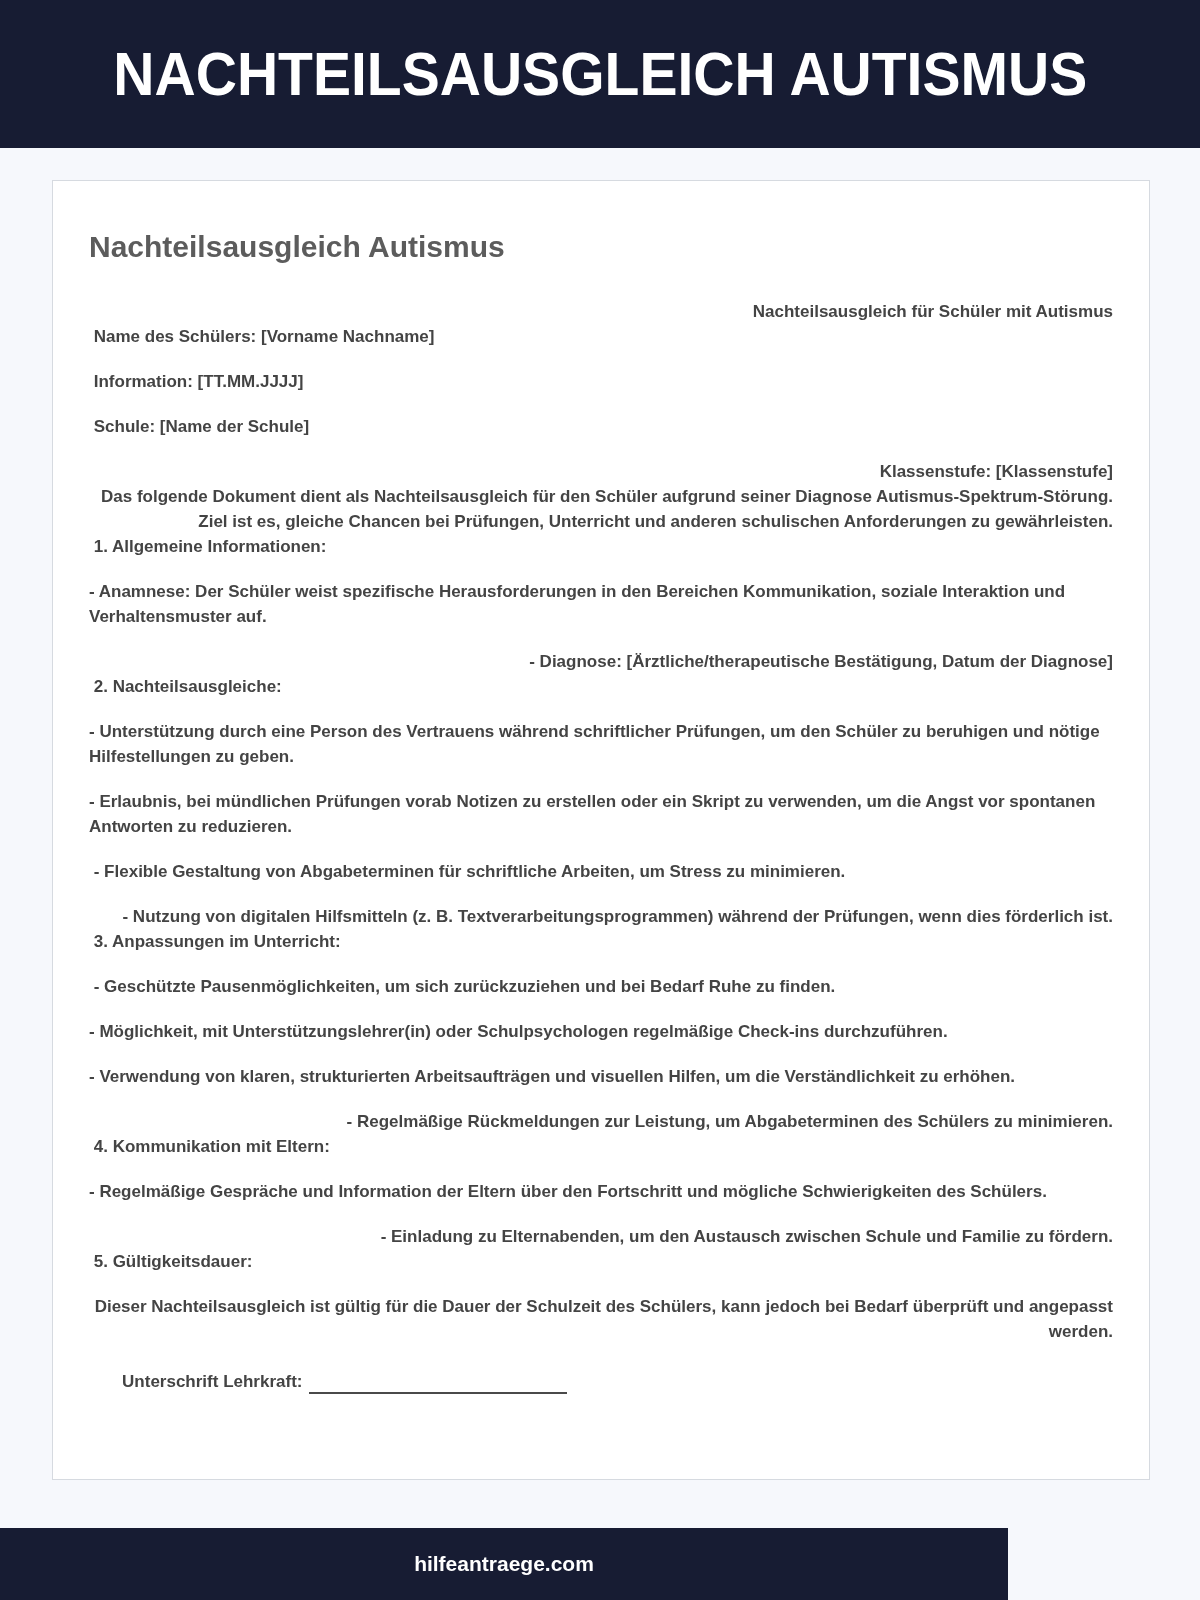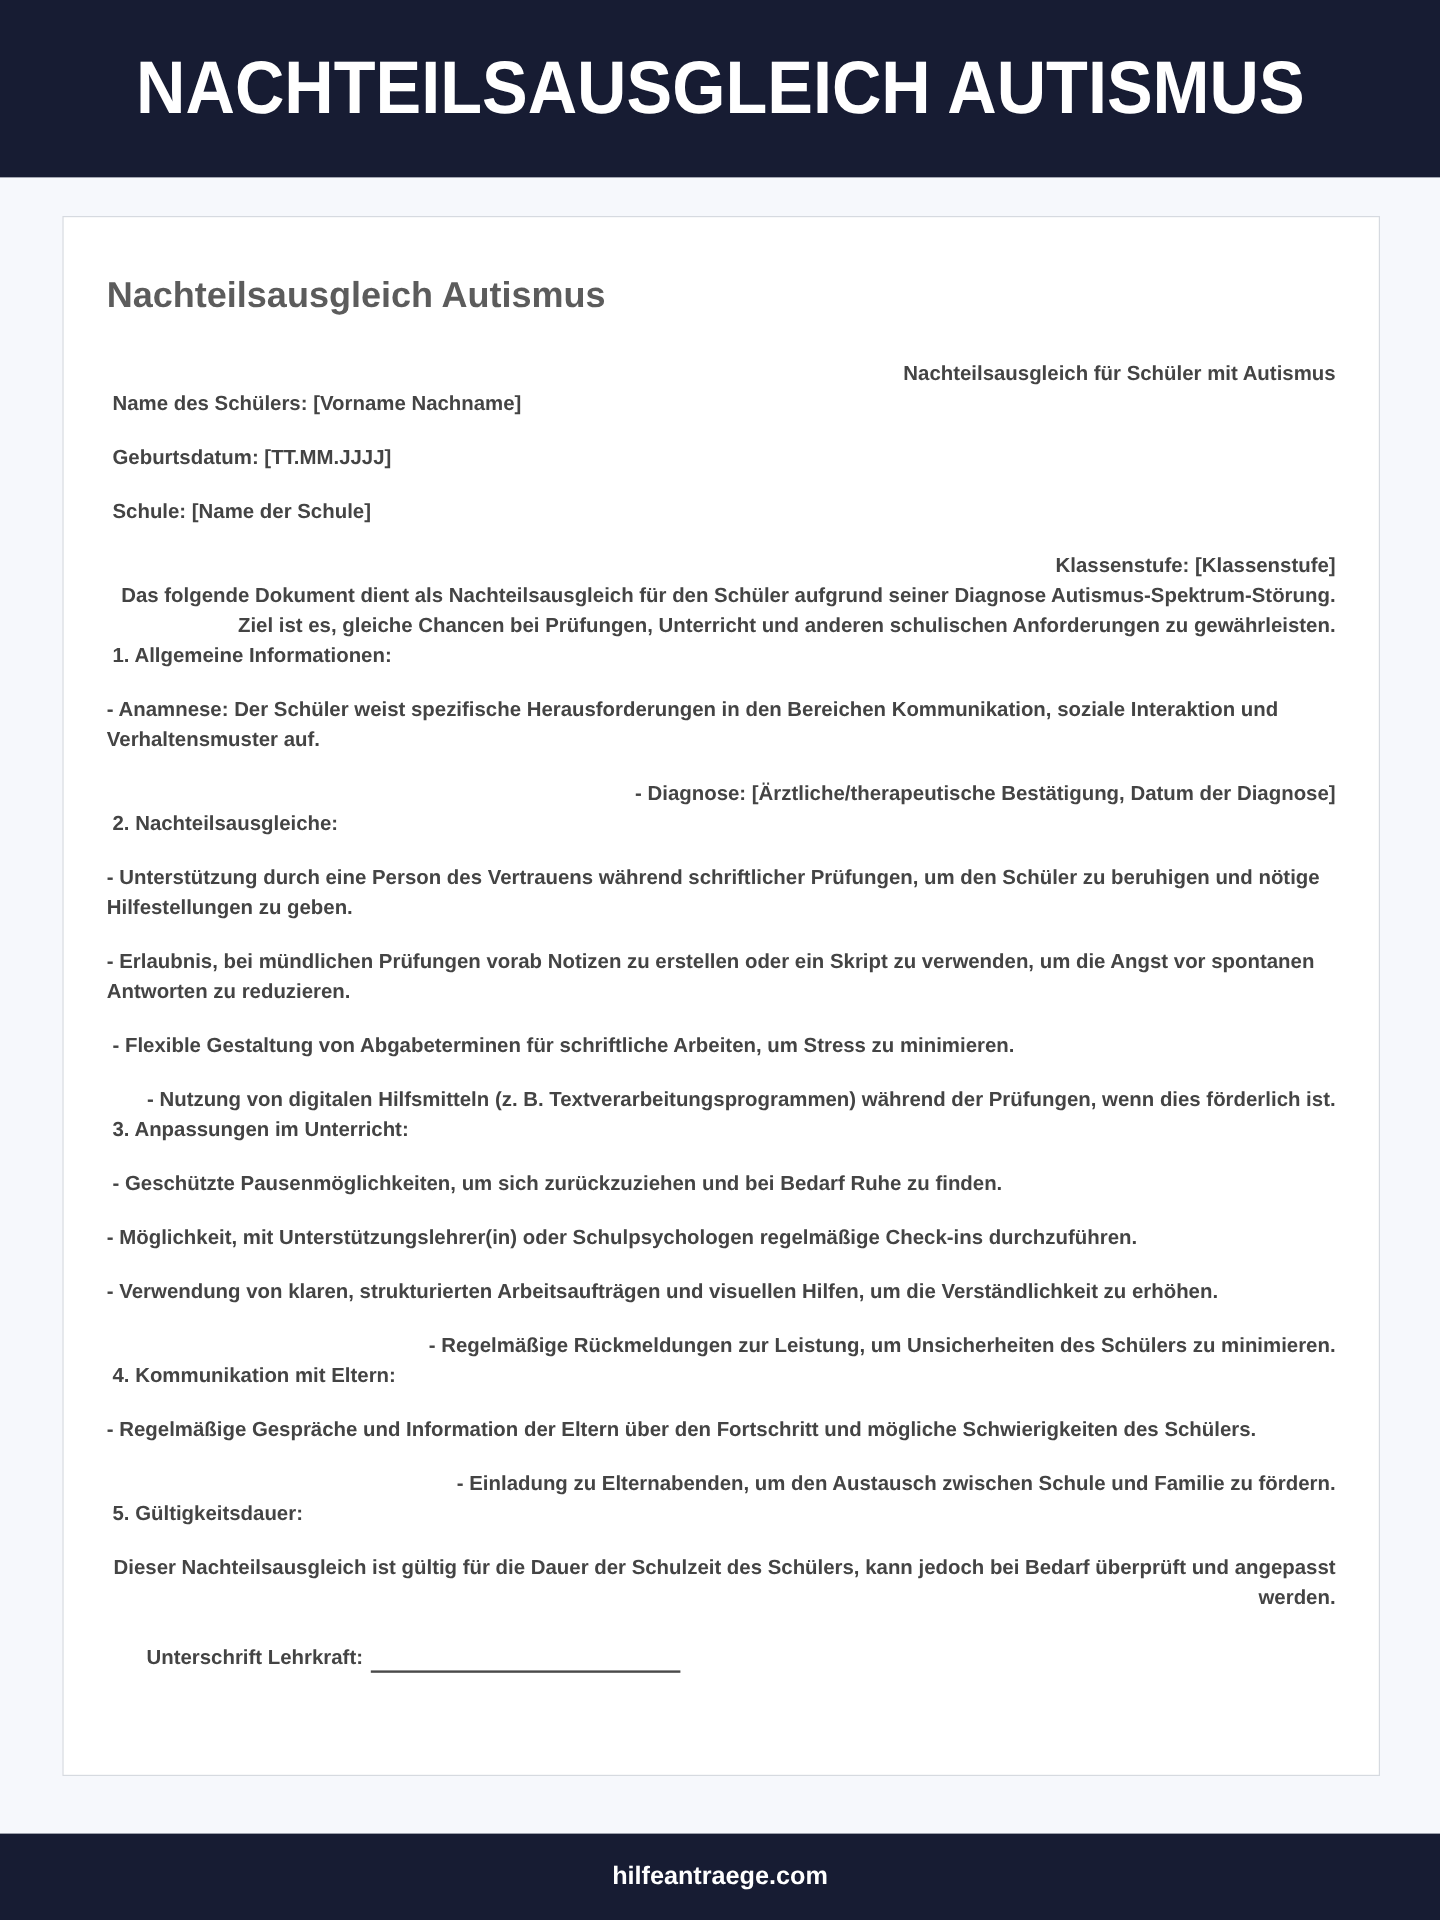--- a/index.html
+++ b/index.html
@@ -81,21 +81,21 @@
     height: 15px;
     vertical-align: bottom;
     margin-left: 2px;
   }
 
   
   .footer {
     position: absolute;
     left: 0;
     top: 1528px;
-    width: 1200px;
+    width: 1008px;
     height: 72px;
     background: #171c33;
     display: flex;
     align-items: center;
     justify-content: center;
   }
   .footer-text {
     color: #ffffff;
     font-size: 21px;
     font-weight: bold;
@@ -108,37 +108,37 @@
 <div class="banner">
   <h1 class="banner-title">NACHTEILSAUSGLEICH AUTISMUS</h1>
 </div>
 
 <div class="page">
   <div class="card">
     <h2 class="doc-title">Nachteilsausgleich Autismus</h2>
     <div class="doc-body">
         <p class="tight">Nachteilsausgleich für Schüler mit Autismus</p>
         <p> Name des Schülers: [Vorname Nachname]</p>
-        <p> Geburtsdatum: [TT.MM.JJJJ]</p>
+        <p> Information: [TT.MM.JJJJ]</p>
         <p> Schule: [Name der Schule]</p>
         <p class="tight"> Klassenstufe: [Klassenstufe]</p>
         <p class="tight">Das folgende Dokument dient als Nachteilsausgleich für den Schüler aufgrund seiner Diagnose Autismus-Spektrum-Störung. Ziel ist es, gleiche Chancen bei Prüfungen, Unterricht und anderen schulischen Anforderungen zu gewährleisten.</p>
         <p> 1. Allgemeine Informationen:</p>
         <p>- Anamnese: Der Schüler weist spezifische Herausforderungen in den Bereichen Kommunikation, soziale Interaktion und Verhaltensmuster auf.</p>
         <p class="tight"> - Diagnose: [Ärztliche/therapeutische Bestätigung, Datum der Diagnose]</p>
         <p> 2. Nachteilsausgleiche:</p>
         <p>- Unterstützung durch eine Person des Vertrauens während schriftlicher Prüfungen, um den Schüler zu beruhigen und nötige Hilfestellungen zu geben.</p>
         <p>- Erlaubnis, bei mündlichen Prüfungen vorab Notizen zu erstellen oder ein Skript zu verwenden, um die Angst vor spontanen Antworten zu reduzieren.</p>
         <p> - Flexible Gestaltung von Abgabeterminen für schriftliche Arbeiten, um Stress zu minimieren.</p>
         <p class="tight">- Nutzung von digitalen Hilfsmitteln (z. B. Textverarbeitungsprogrammen) während der Prüfungen, wenn dies förderlich ist.</p>
         <p> 3. Anpassungen im Unterricht:</p>
         <p> - Geschützte Pausenmöglichkeiten, um sich zurückzuziehen und bei Bedarf Ruhe zu finden.</p>
         <p>- Möglichkeit, mit Unterstützungslehrer(in) oder Schulpsychologen regelmäßige Check-ins durchzuführen.</p>
         <p>- Verwendung von klaren, strukturierten Arbeitsaufträgen und visuellen Hilfen, um die Verständlichkeit zu erhöhen.</p>
-        <p class="tight"> - Regelmäßige Rückmeldungen zur Leistung, um Unsicherheiten des Schülers zu minimieren.</p>
+        <p class="tight"> - Regelmäßige Rückmeldungen zur Leistung, um Abgabeterminen des Schülers zu minimieren.</p>
         <p> 4. Kommunikation mit Eltern:</p>
         <p>- Regelmäßige Gespräche und Information der Eltern über den Fortschritt und mögliche Schwierigkeiten des Schülers.</p>
         <p class="tight"> - Einladung zu Elternabenden, um den Austausch zwischen Schule und Familie zu fördern.</p>
         <p> 5. Gültigkeitsdauer:</p>
         <p class="tight">Dieser Nachteilsausgleich ist gültig für die Dauer der Schulzeit des Schülers, kann jedoch bei Bedarf überprüft und angepasst werden.</p>
       </div>
     <p class="sig-paragraph" style="color:#444444;font-size:17px;line-height:25px;font-weight:bold;margin:0;white-space:pre-wrap;">
       <span> Unterschrift Lehrkraft: </span><span class="sig-line"></span>
     </p>
   </div>

